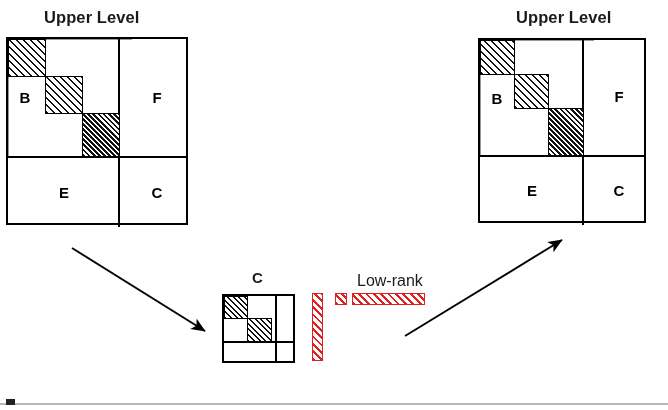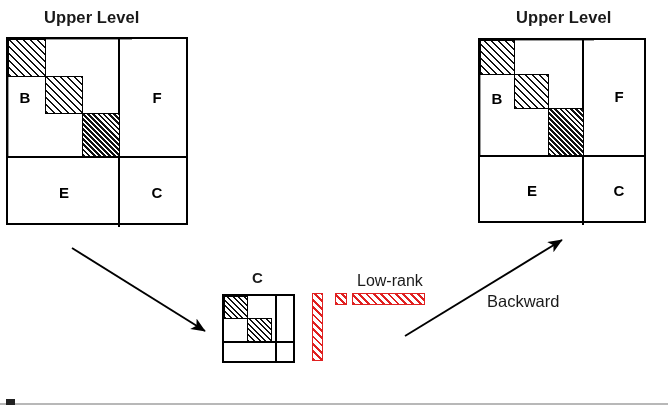--- a/index.html
+++ b/index.html
@@ -153,18 +153,17 @@
     <defs>
       <marker id="ah" markerWidth="9" markerHeight="9" refX="7.2" refY="3.2" orient="auto" markerUnits="strokeWidth">
         <path d="M0,0 L7.6,3.2 L0,6.4 L1.9,3.2 z" fill="#000"></path>
       </marker>
     </defs>
     <line x1="72" y1="248" x2="205" y2="331" stroke="#000" stroke-width="1.9" marker-end="url(#ah)"></line>
     <line x1="405" y1="336" x2="562" y2="240" stroke="#000" stroke-width="1.9" marker-end="url(#ah)"></line>
   </svg>
 
 
-  <div class="lbl lbl-dir" style="left:487px;top:292px;">Backward</div>
 
   <div class="footer-rule"></div>
   <div class="footer-tick"></div>
 
 </div>
 
 </body></html>

